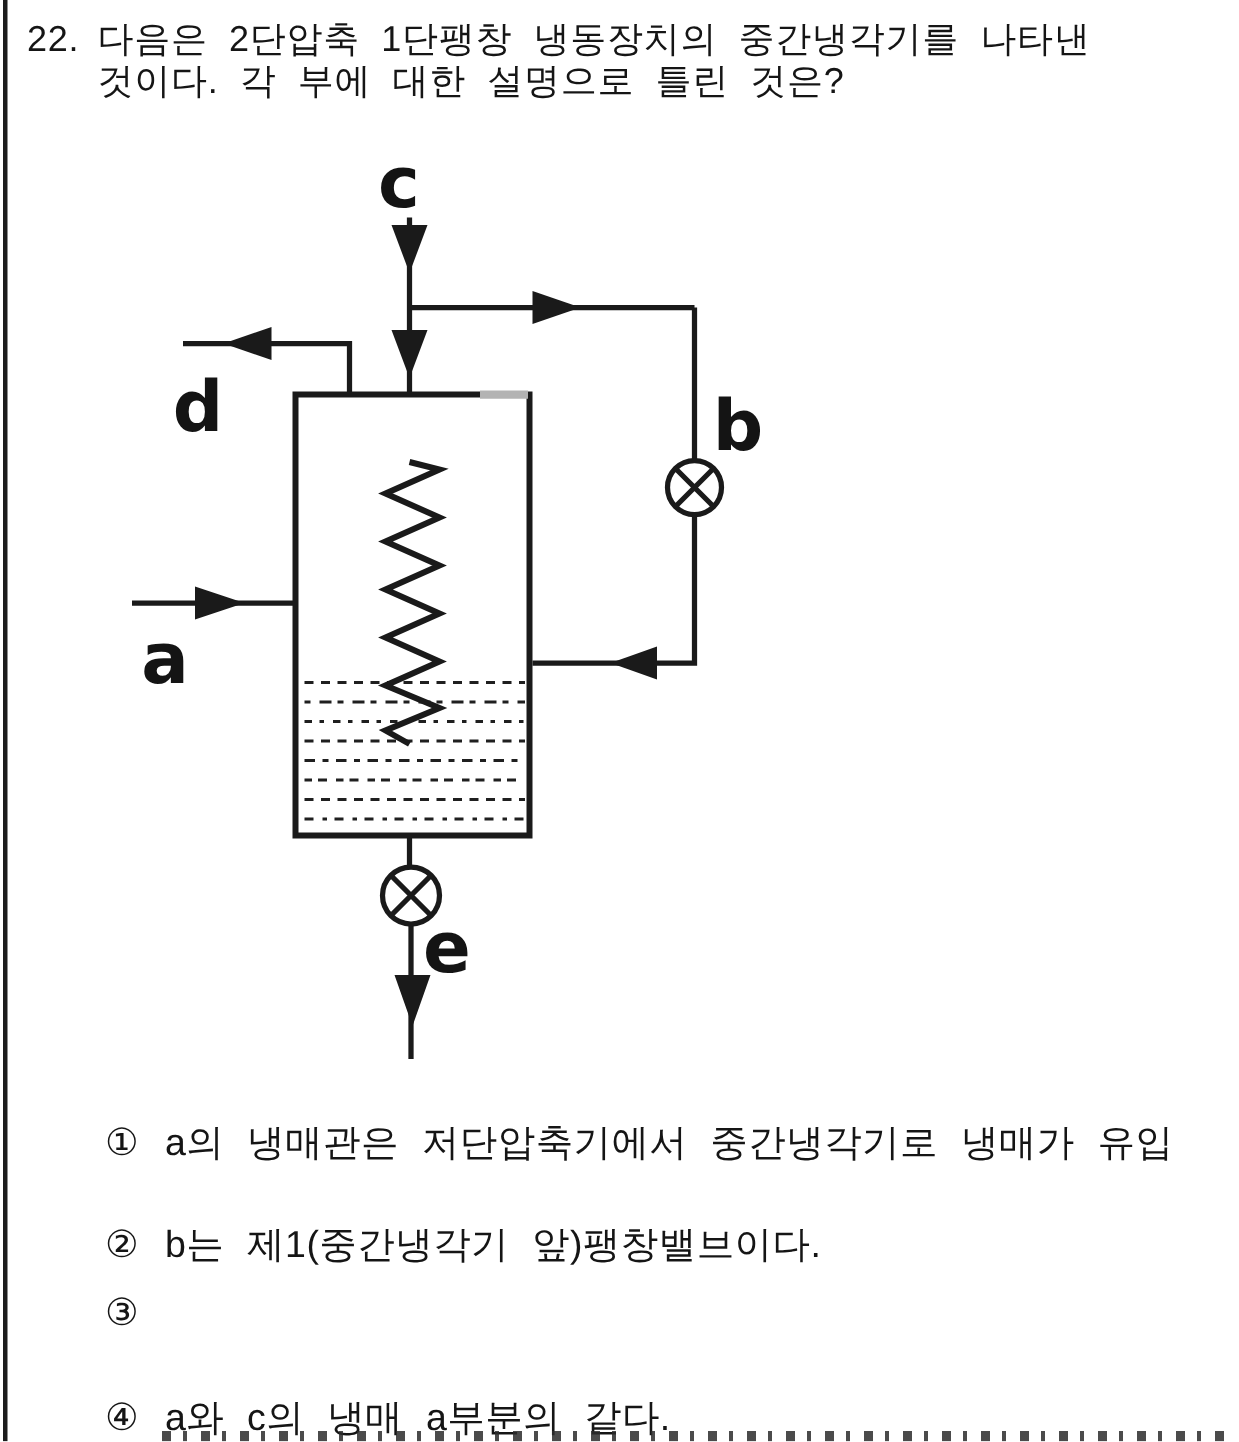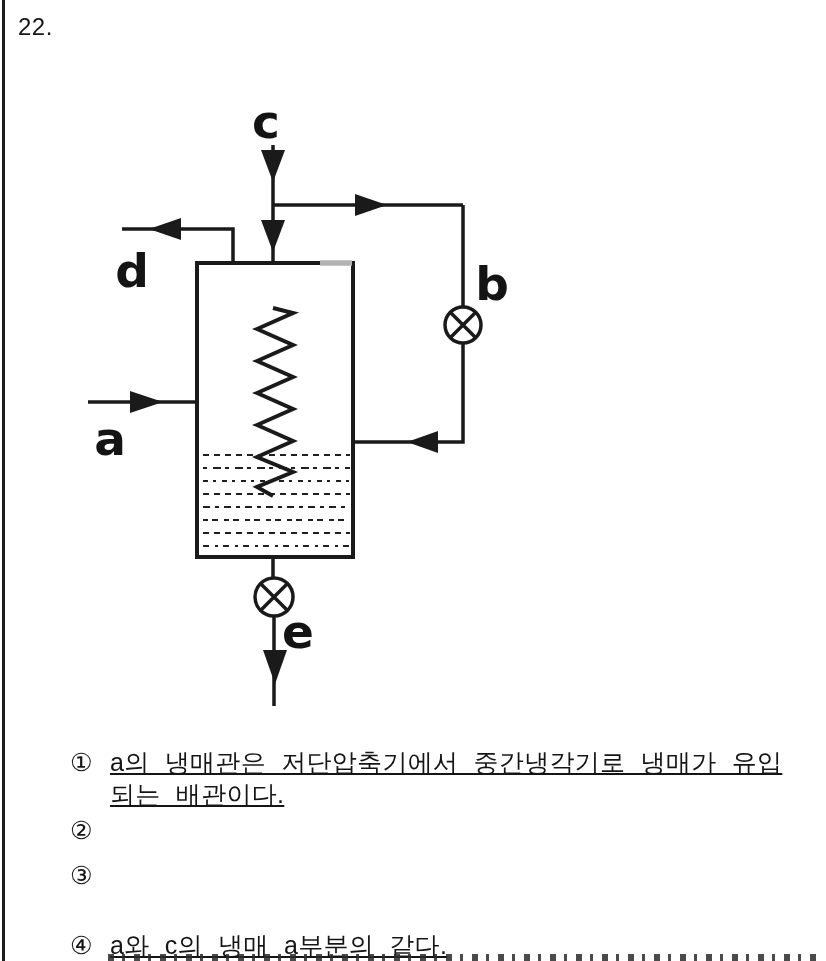--- a/index.html
+++ b/index.html
@@ -33,41 +33,45 @@
   }
   
   .option{
     position:absolute;left:70px;width:742px;
     display:flex;
     font-size:25px;line-height:32px;
     letter-spacing:0.3px;word-spacing:8px;
     color:#151515;
   }
   .onum{flex:none;width:40px;font-size:25px;}
-  .otext div{white-space:nowrap;text-decoration:underline;}
+  .otext div{white-space:nowrap;}
   #opt1{top:746px;}
   #opt2{top:814px;}
   #opt3{top:859px;}
   #opt4{top:929px;}
   
   .cutoff{
     position:absolute;left:108px;top:954px;width:712px;height:7px;
     background:repeating-linear-gradient(90deg,#2b2b2b 0 6px,transparent 6px 14px,#2b2b2b 14px 17px,transparent 17px 26px);
     opacity:.85;
   }
 </style>
 </head>
 <body>
 
 <div id="page">
 
   <div class="left-rule"></div>
 
   <div class="question">
     <span class="qnum">22.</span>
+    <div class="qtext">
+      <div>다음은 2단압축 1단팽창 냉동장치의 중간냉각기를 나타낸</div>
+      <div>것이다. 각 부에 대한 설명으로 틀린 것은?</div>
+    </div>
   </div>
 
   <svg class="diagram" width="826" height="961" viewBox="0 0 826 961">
     <g stroke="#1a1a1a" stroke-width="3.5" fill="none">
 
       <path d="M273 145 V308"></path>
 
       <path d="M273 205 H463 M463 205 V307"></path>
 
       <path d="M463 343 V442 H355"></path>
@@ -119,26 +123,28 @@
     <text class="lbl" x="132" y="287" text-anchor="middle">d</text>
     <text class="lbl" x="492" y="300" text-anchor="middle">b</text>
     <text class="lbl" x="110" y="455" text-anchor="middle">a</text>
     <text class="lbl" x="298" y="648" text-anchor="middle">e</text>
   </svg>
 
   <div class="option" id="opt1">
     <span class="onum">①</span>
     <div class="otext">
       <div>a의 냉매관은 저단압축기에서 중간냉각기로 냉매가 유입</div>
-      <div>되는 배관이다.</div>
     </div>
   </div>
 
   <div class="option" id="opt2">
     <span class="onum">②</span>
+    <div class="otext">
+      <div>b는 제1(중간냉각기 앞)팽창밸브이다.</div>
+    </div>
   </div>
 
   <div class="option" id="opt3">
     <span class="onum">③</span>
   </div>
 
   <div class="option" id="opt4">
     <span class="onum">④</span>
     <div class="otext">
       <div>a와 c의 냉매 a부분의 같다.</div>

